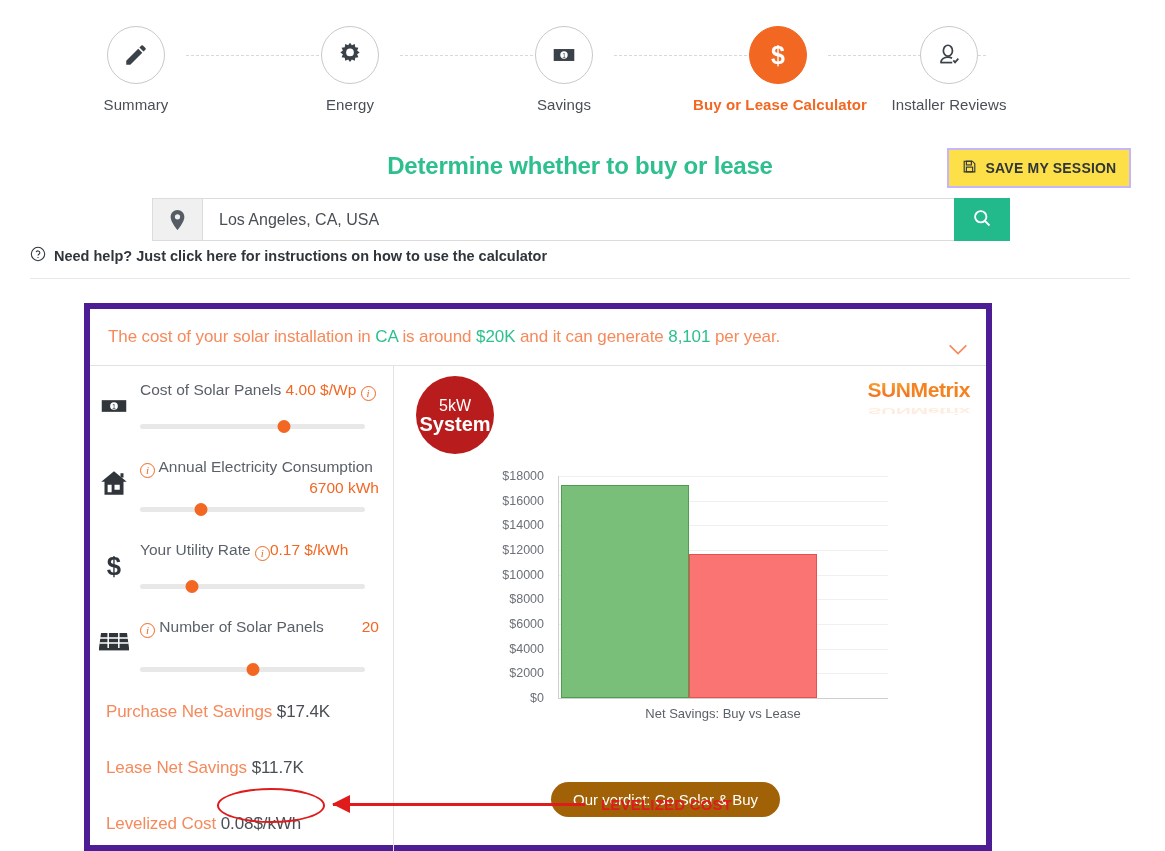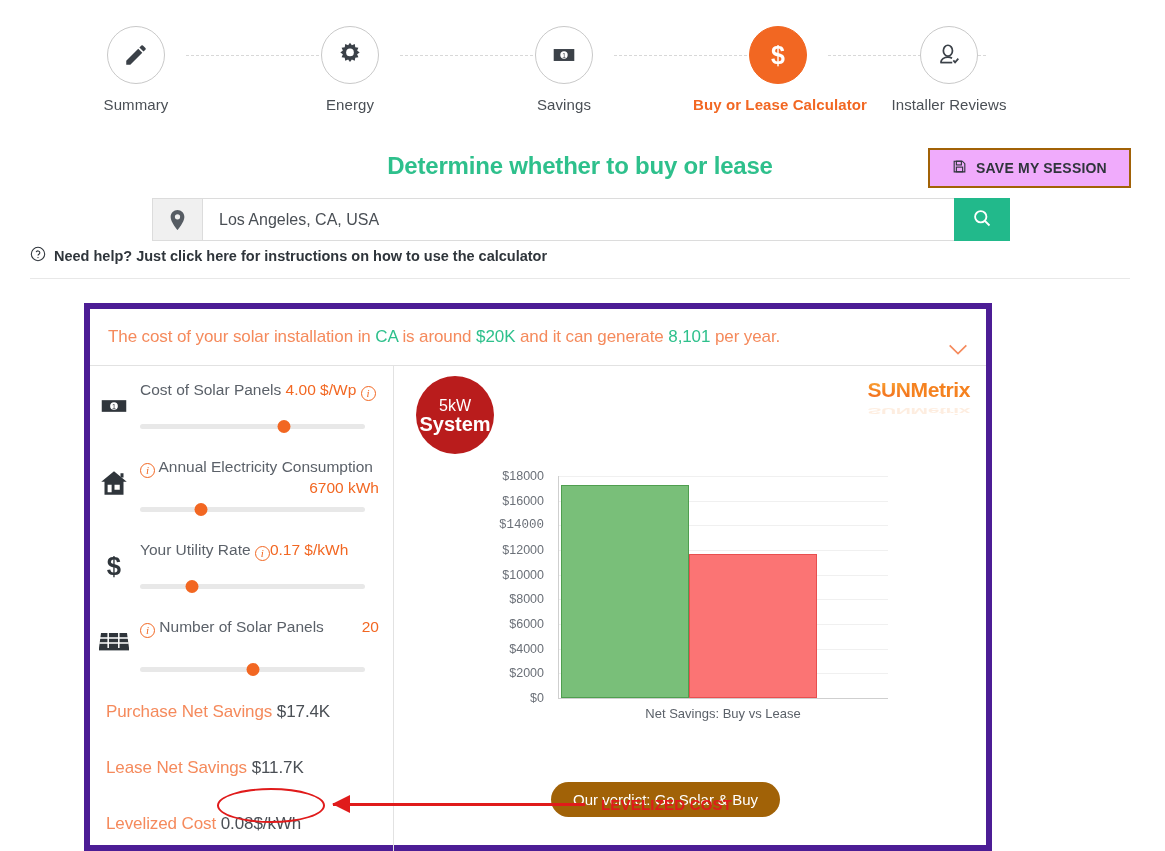--- a/index.html
+++ b/index.html
@@ -72,23 +72,23 @@
     width: 1160px;
     text-align: center;
     font-size: 24px;
     font-weight: bold;
     color: #2ec08c;
     letter-spacing: -.2px;
   }
   .save-session {
     position: absolute;
     right: 34px; top: 0;
-    width: 203px; height: 40px;
-    border: 2px solid #a16207;
-    background: #f0abfc;
+    width: 184px; height: 40px;
+    border: 2px solid #c4b5fd;
+    background: #fde047;
     display: flex; align-items: center; justify-content: center;
     gap: 9px;
     cursor: pointer;
   }
   .save-session .lbl {
     font-size: 14px;
     font-weight: bold;
     color: #2f353b;
     letter-spacing: .2px;
   }
@@ -600,21 +600,21 @@
               <div class="ytick" style="top: 172.667px;">$4000</div>
               <div class="grid-line" style="top: 148px;"></div>
               <div class="ytick" style="top: 148px;">$6000</div>
               <div class="grid-line" style="top: 123.333px;"></div>
               <div class="ytick" style="top: 123.333px;">$8000</div>
               <div class="grid-line" style="top: 98.6667px;"></div>
               <div class="ytick" style="top: 98.6667px;">$10000</div>
               <div class="grid-line" style="top: 74px;"></div>
               <div class="ytick" style="top: 74px;">$12000</div>
               <div class="grid-line" style="top: 49.3333px;"></div>
-              <div class="ytick" style="top: 49.3333px; font-family: Liberation Mono, monospace;">$14000</div>
+              <div class="ytick" style="top: 49.3333px;">$14000</div>
               <div class="grid-line" style="top: 24.6667px;"></div>
               <div class="ytick" style="top: 24.6667px;">$16000</div>
               <div class="grid-line" style="top: 0px;"></div>
               <div class="ytick" style="top: 0px;">$18000</div>
               <div class="bar green" title="Buy: 17300" style="left: 2px; width: 128px; height: 213.367px;"></div>
               <div class="bar red" title="Lease: 11700" style="left: 130px; width: 128px; height: 144.3px;"></div>
             </div>
           <div class="chart-xlabel">Net Savings: Buy vs Lease</div>
         </div>
 

